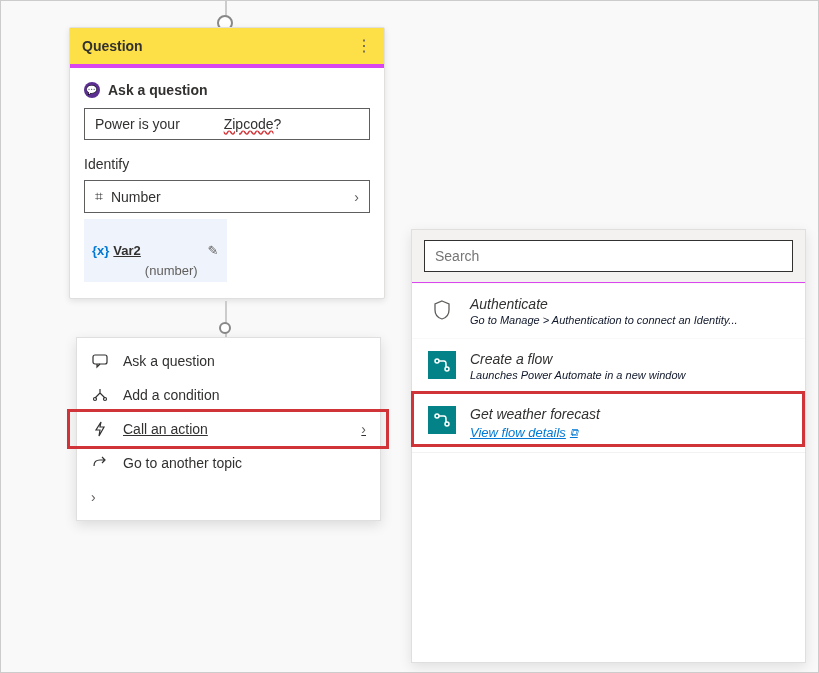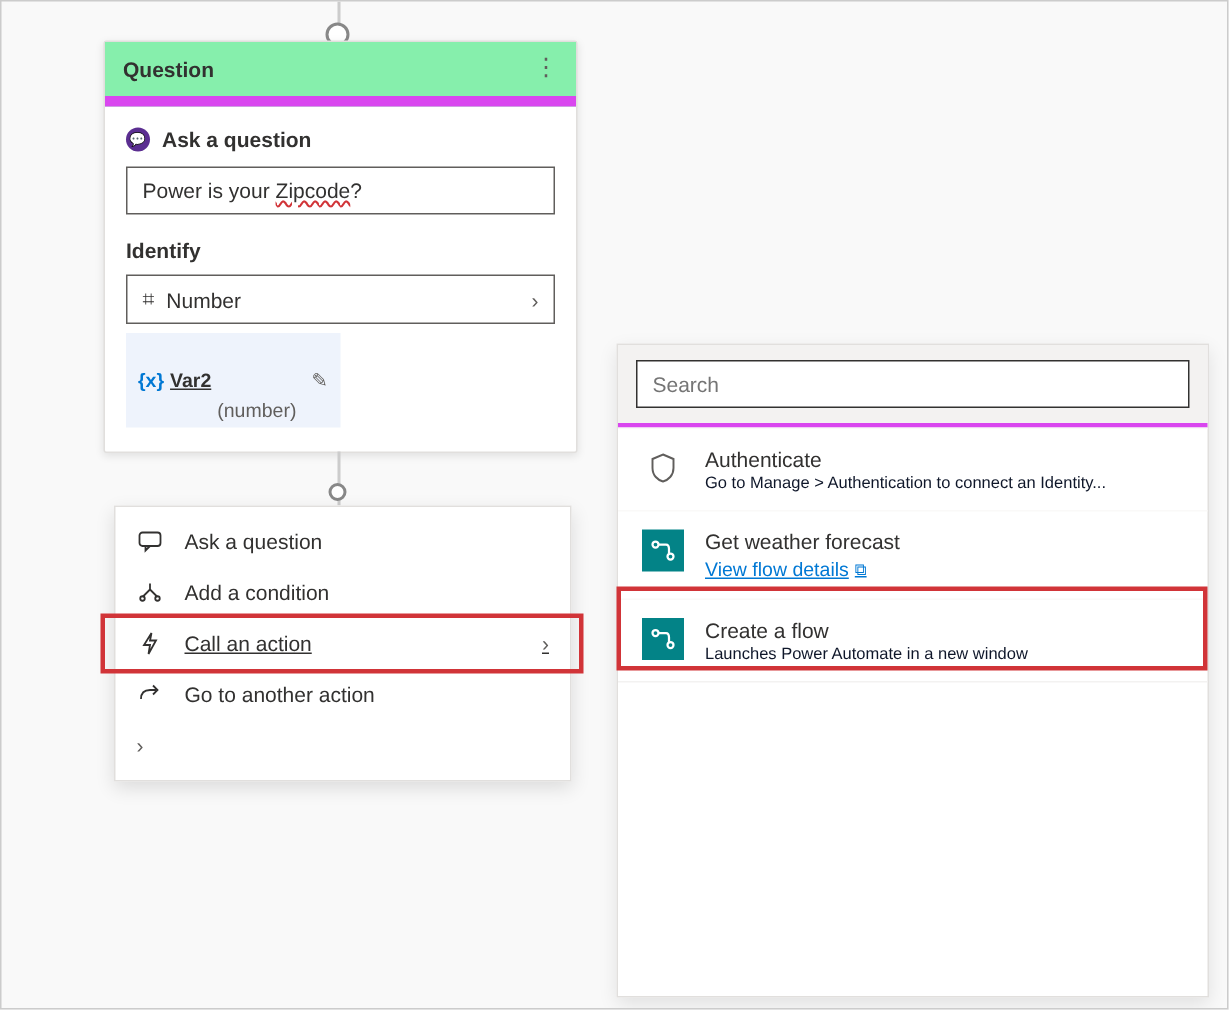--- a/index.html
+++ b/index.html
@@ -39,26 +39,26 @@
     position: absolute;
     left: 68px;
     top: 26px;
     width: 316px;
     background: #fff;
     border: 1px solid #e1dfdd;
     border-radius: 2px;
     box-shadow: 0 2px 6px rgba(0,0,0,0.1);
   }
   .card-header {
-    background: #86efac;
+    background: #fde047;
     padding: 10px 12px;
     display: flex;
     justify-content: space-between;
     align-items: flex-end;
-    border-bottom: 7px solid #d946ef;
+    border-bottom: 4px solid #d946ef;
   }
   .card-header-title {
     font-weight: 600;
     font-size: 14px;
     color: #323130;
   }
   .card-header-menu {
     font-size: 16px;
     color: #605e5c;
     cursor: pointer;
@@ -93,23 +93,24 @@
     width: 100%;
     border: 1px solid #605e5c;
     padding: 7px 10px;
     font-size: 14px;
     font-family: inherit;
   }
   .zipcode-underline {
     text-decoration: underline;
     text-decoration-color: #d13438;
     text-decoration-style: wavy;
+    margin-left: 40px;
   }
   .plain-label {
-    font-weight: 700;
+    font-weight: 400;
     margin: 16px 0 8px 0;
   }
   .dropdown {
     border: 1px solid #605e5c;
     padding: 7px 10px;
     display: flex;
     align-items: center;
     justify-content: space-between;
     cursor: pointer;
   }
@@ -211,35 +212,36 @@
     left: 410px;
     top: 228px;
     width: 395px;
     background: #fff;
     border: 1px solid #e1dfdd;
     box-shadow: 0 4px 12px rgba(0,0,0,0.1);
   }
   .search-bar {
     background: #f3f2f1;
     padding: 10px 12px;
-    border-bottom: 3px solid #d946ef;
+    border-bottom: 1px solid #d946ef;
   }
   .search-input {
     width: 100%;
     border: 1px solid #323130;
     padding: 7px 10px;
     font-size: 14px;
     font-family: inherit;
   }
   .panel-item {
     display: flex;
     gap: 14px;
     padding: 12px 16px;
     border-top: 1px solid #faf9f8;
     cursor: pointer;
+    font-style: italic;
   }
   .panel-item:first-of-type { border-top: none; }
   .panel-icon {
     width: 28px;
     height: 28px;
     flex: 0 0 28px;
     display: flex;
     align-items: center;
     justify-content: center;
   }
@@ -363,21 +365,21 @@
     </span>
     <span class="chev-right">›</span>
   </div>
   <div class="menu-item">
     <span class="menu-item-left">
       <span class="menu-icon">
         <svg width="16" height="14" viewBox="0 0 16 14" fill="none" stroke="currentColor" stroke-width="1.2">
             <path d="M2 10 Q2 4 8 4 L12 4 M10 1 L13 4 L10 7"></path>
           </svg>
       </span>
-      <span>Go to another action</span>
+      <span>Go to another topic</span>
     </span>
   </div>
   <div class="menu-item">
     <span class="chev-right">›</span>
   </div>
 </div>
 
 <div class="highlight-box-menu"></div>
 
 <div class="right-panel">
@@ -399,38 +401,38 @@
 
   <div class="panel-item">
     <div class="panel-icon teal">
       <svg width="18" height="18" viewBox="0 0 18 18" fill="none" stroke="white" stroke-width="1.5">
           <circle cx="4" cy="5" r="2"></circle>
           <circle cx="14" cy="13" r="2"></circle>
           <path d="M6 5 H11 Q13 5 13 8 V11"></path>
         </svg>
     </div>
     <div class="panel-item-body">
-      <div class="panel-item-title">Get weather forecast</div>
-      <a class="panel-link" href="#">
-        <span>View flow details</span>
-        <span class="ext-icon">⧉</span>
-      </a>
+      <div class="panel-item-title">Create a flow</div>
+      <div class="panel-item-sub">Launches Power Automate in a new window</div>
     </div>
   </div>
 
   <div class="panel-item">
     <div class="panel-icon teal">
       <svg width="18" height="18" viewBox="0 0 18 18" fill="none" stroke="white" stroke-width="1.5">
           <circle cx="4" cy="5" r="2"></circle>
           <circle cx="14" cy="13" r="2"></circle>
           <path d="M6 5 H11 Q13 5 13 8 V11"></path>
         </svg>
     </div>
     <div class="panel-item-body">
-      <div class="panel-item-title">Create a flow</div>
-      <div class="panel-item-sub">Launches Power Automate in a new window</div>
+      <div class="panel-item-title">Get weather forecast</div>
+      <a class="panel-link" href="#">
+        <span>View flow details</span>
+        <span class="ext-icon">⧉</span>
+      </a>
     </div>
   </div>
 
   <div class="panel-spacer"></div>
 </div>
 
 <div class="highlight-box-panel"></div>
 
 </body></html>

